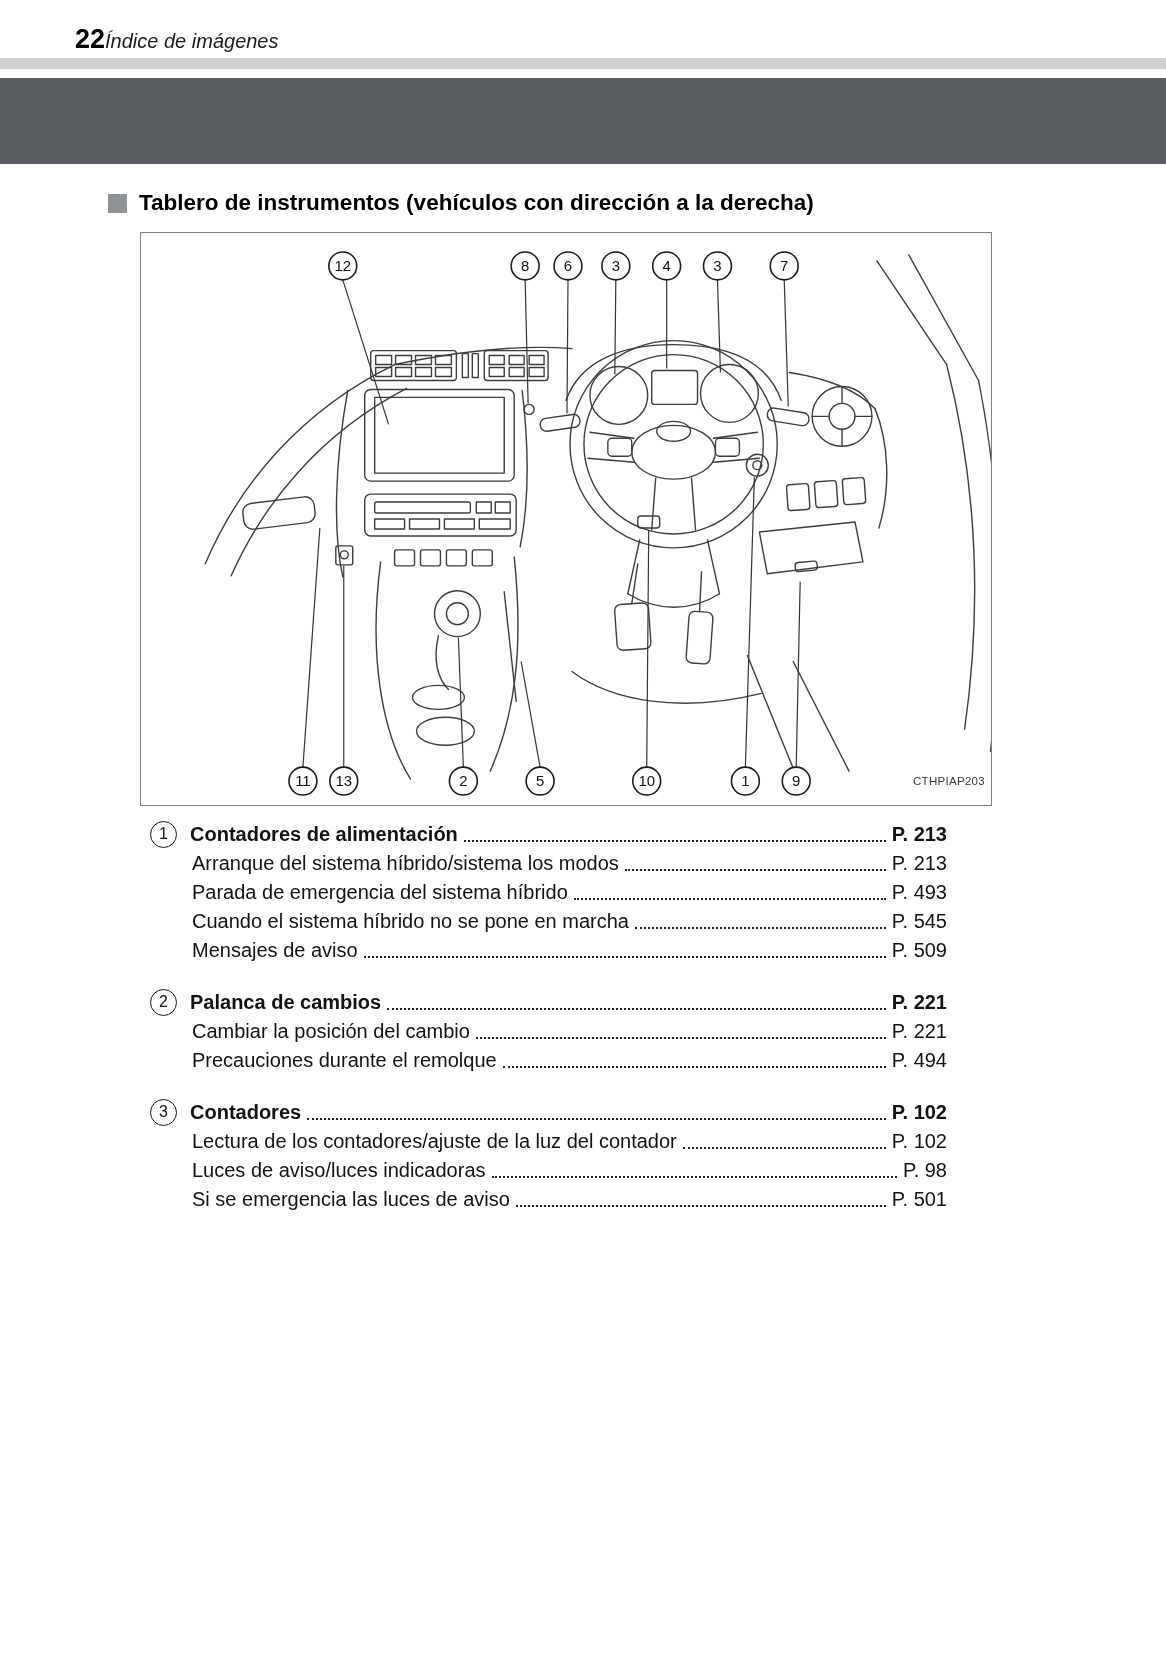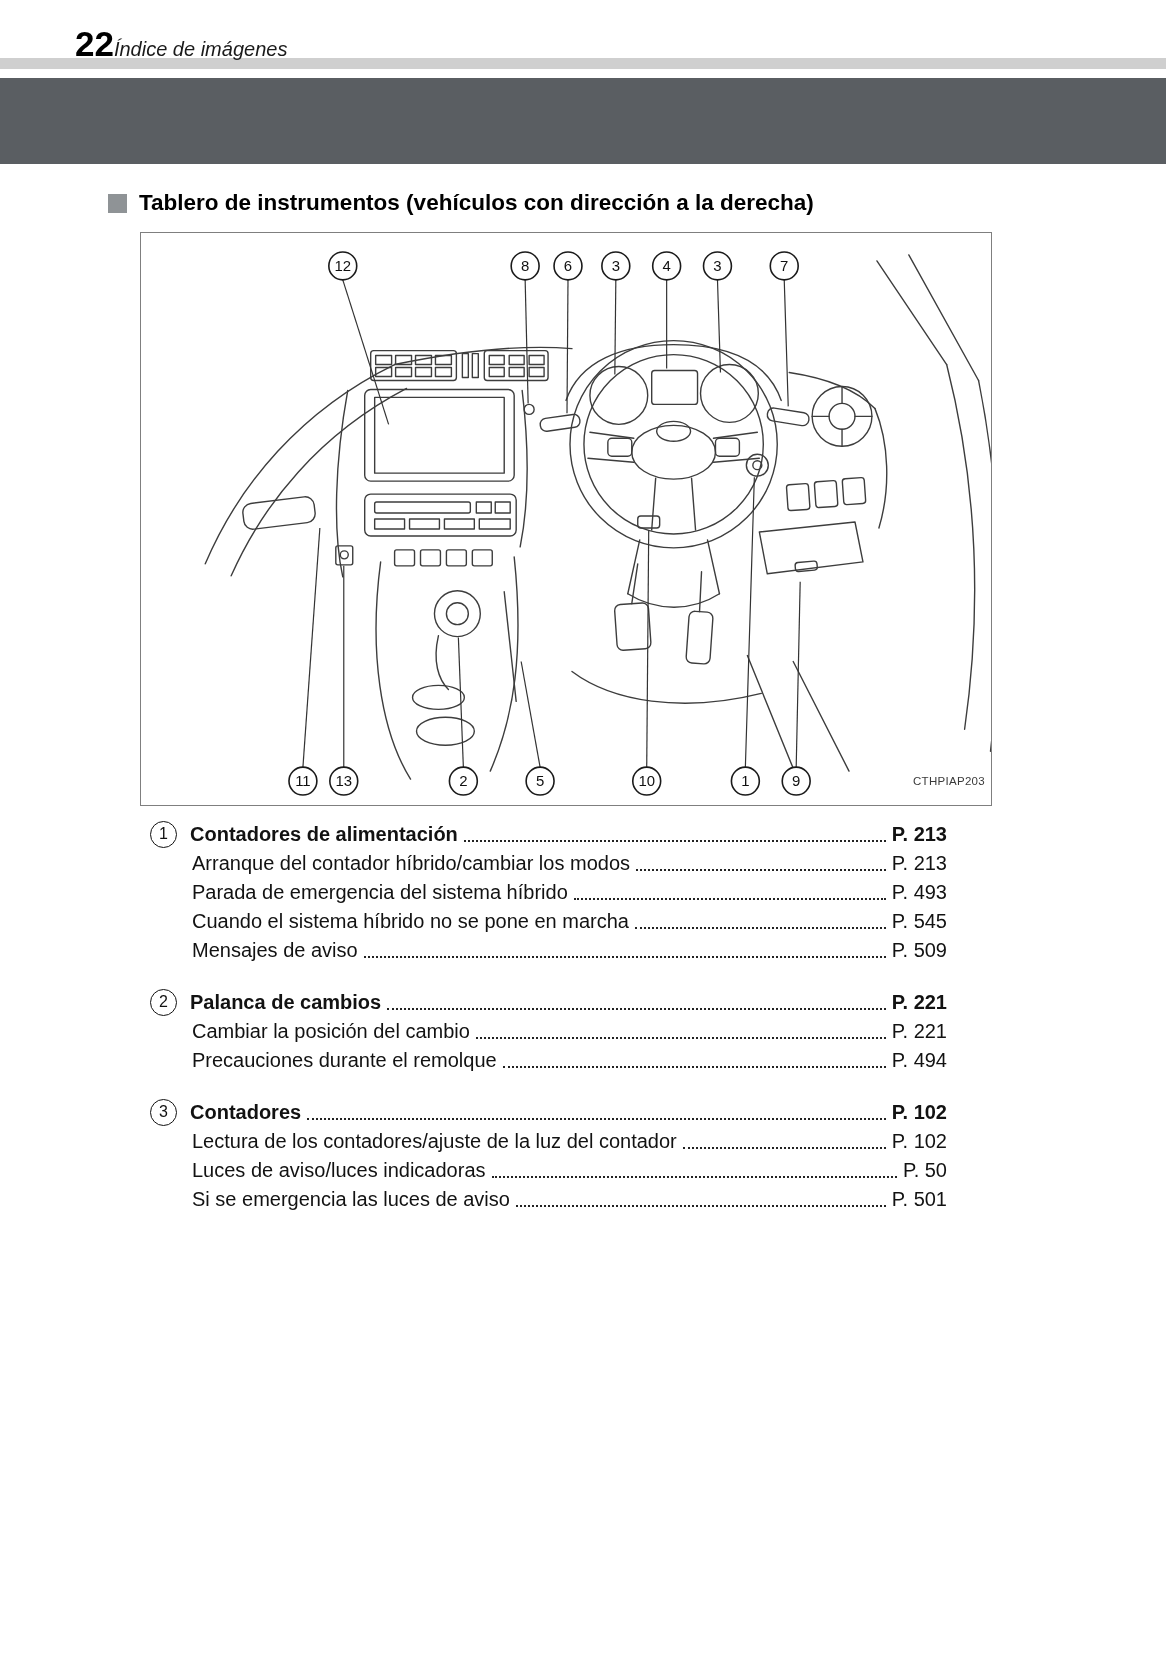--- a/index.html
+++ b/index.html
@@ -3,21 +3,21 @@
 <meta charset="utf-8">
 <style>
   * { margin:0; padding:0; box-sizing:border-box; }
   html,body { background:#ffffff; }
   body {
     width:1166px; height:1654px; position:relative; overflow:hidden;
     font-family:"Liberation Sans", sans-serif; color:#111;
   }
   
   .page-header { display:flex; align-items:baseline; padding:24px 0 0 75px; height:58px; }
-  .pnum { font-size:35px; font-weight:bold; color:#000; }
+  .pnum { font-size:27px; font-weight:bold; color:#000; }
   .ptitle { font-size:20px; color:#1a1a1a;font-style:italic; }
   .strip { height:11px; background:#cfcfcf; }
   .band  { height:86px; background:#5a5e62; margin-top:9px; }
 
   
   .section-head { display:flex; align-items:center; margin:26px 0 8px 108px; }
   .bullet { width:19px; height:19px; background:#8f9396; flex:0 0 auto; }
   .section-title { font-size:22.5px; font-weight:bold; margin-left:12px; color:#000; }
 
   
@@ -296,21 +296,21 @@
 
 <div class="index">
 
   <div class="row head">
     <span class="circ">1</span>
     <span class="lbl">Contadores de alimentación</span>
     <span class="dots"></span>
     <span class="pg">P. 213</span>
   </div>
   <div class="row subrow">
-    <span class="lbl">Arranque del contador híbrido/cambiar los modos</span>
+    <span class="lbl">Arranque del sistema híbrido/sistema los modos</span>
     <span class="dots"></span>
     <span class="pg">P. 213</span>
   </div>
   <div class="row subrow">
     <span class="lbl">Parada de emergencia del sistema híbrido</span>
     <span class="dots"></span>
     <span class="pg">P. 493</span>
   </div>
   <div class="row subrow">
     <span class="lbl">Cuando el sistema híbrido no se pone en marcha</span>
@@ -347,21 +347,21 @@
     <span class="pg">P. 102</span>
   </div>
   <div class="row subrow">
     <span class="lbl">Lectura de los contadores/ajuste de la luz del contador</span>
     <span class="dots"></span>
     <span class="pg">P. 102</span>
   </div>
   <div class="row subrow">
     <span class="lbl">Luces de aviso/luces indicadoras</span>
     <span class="dots"></span>
-    <span class="pg">P. 50</span>
+    <span class="pg">P. 98</span>
   </div>
   <div class="row subrow">
     <span class="lbl">Si se emergencia las luces de aviso</span>
     <span class="dots"></span>
     <span class="pg">P. 501</span>
   </div>
 
 </div>
 
 </body></html>

